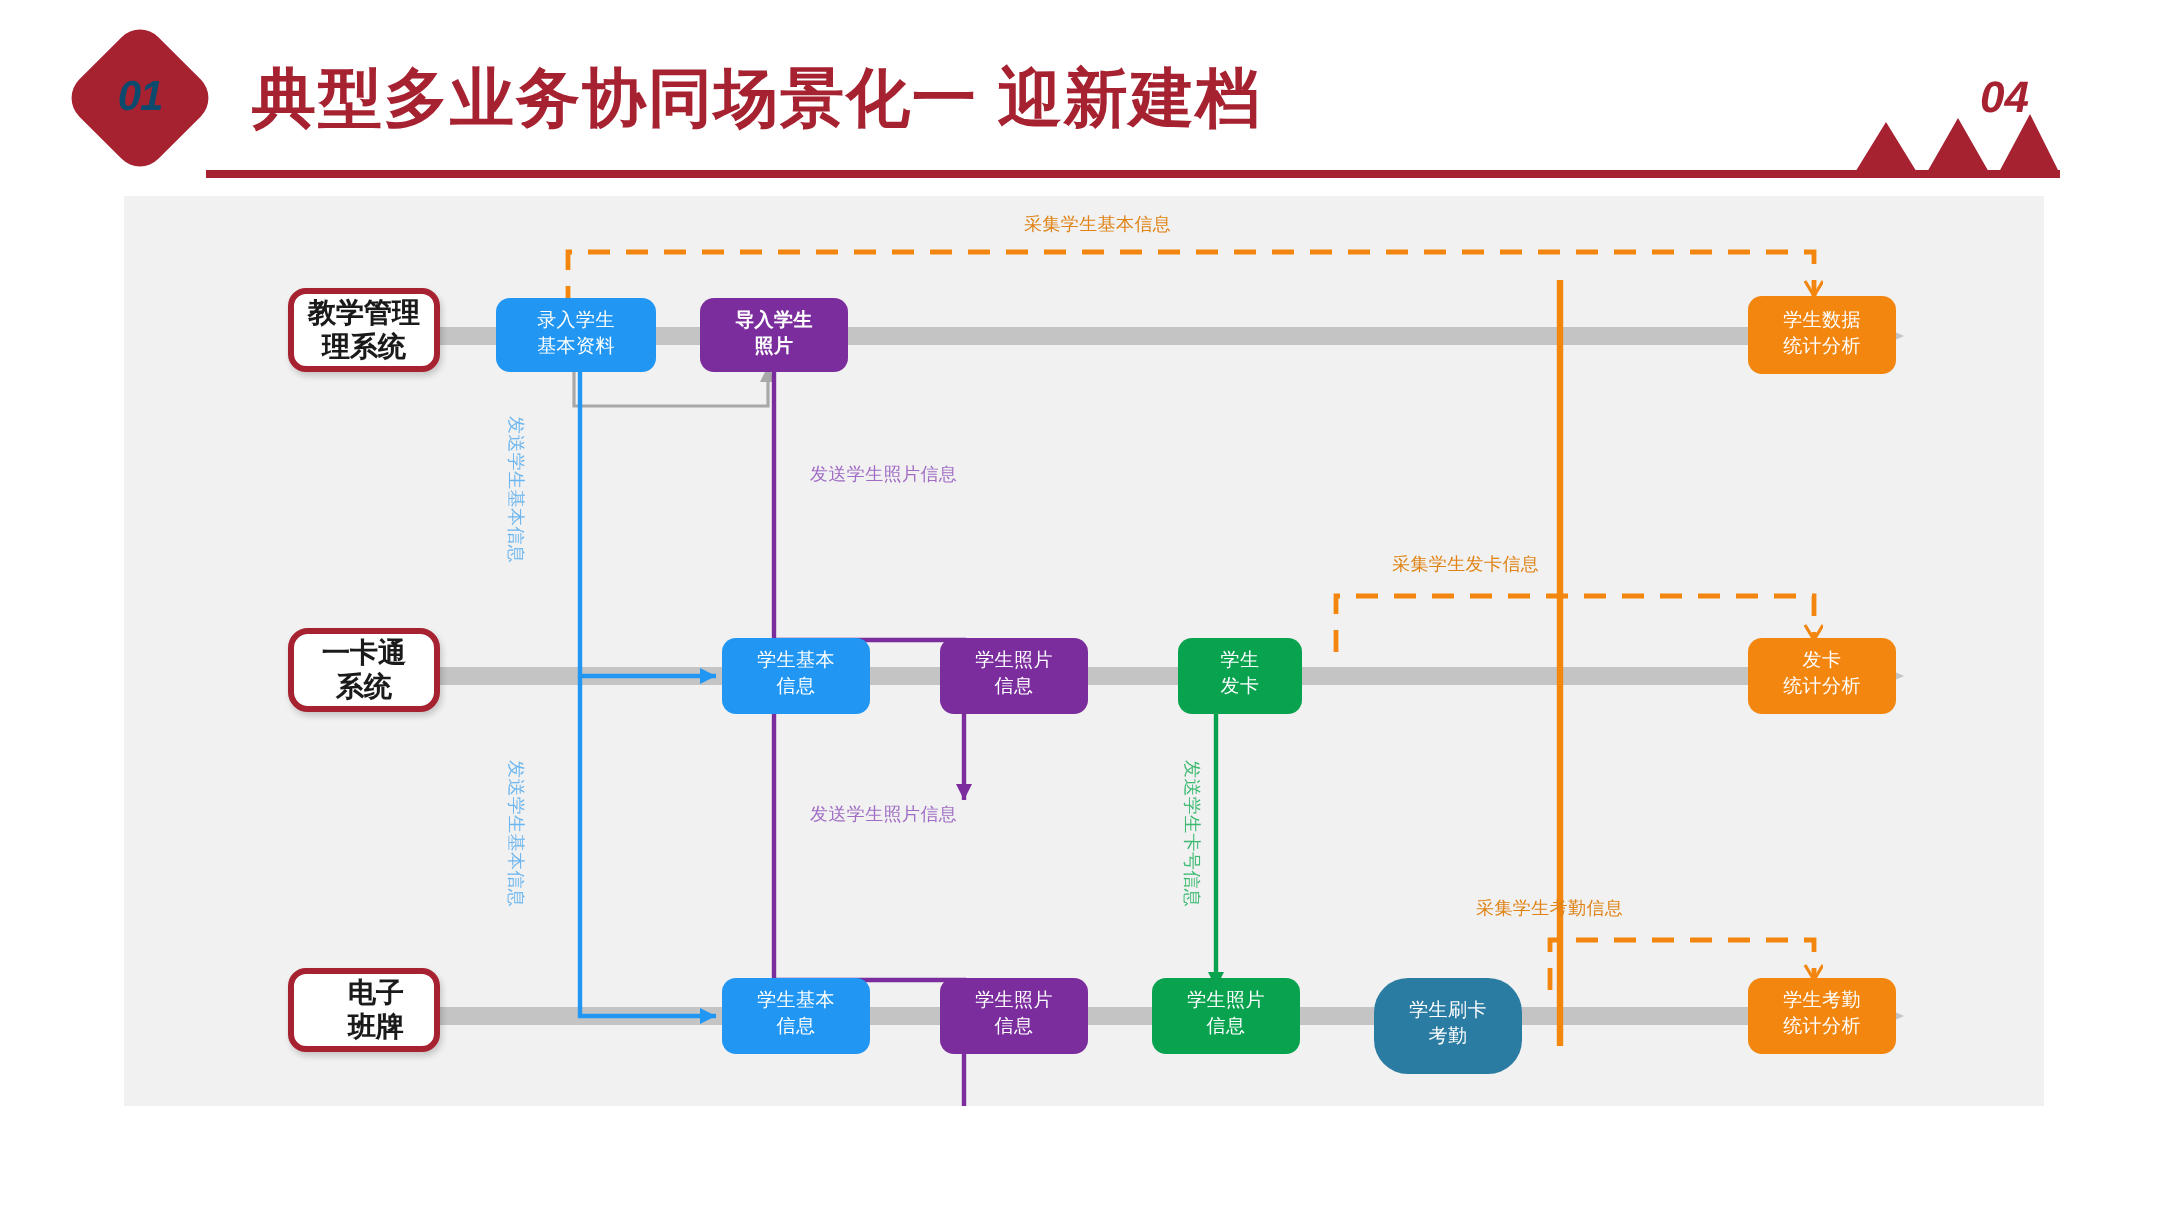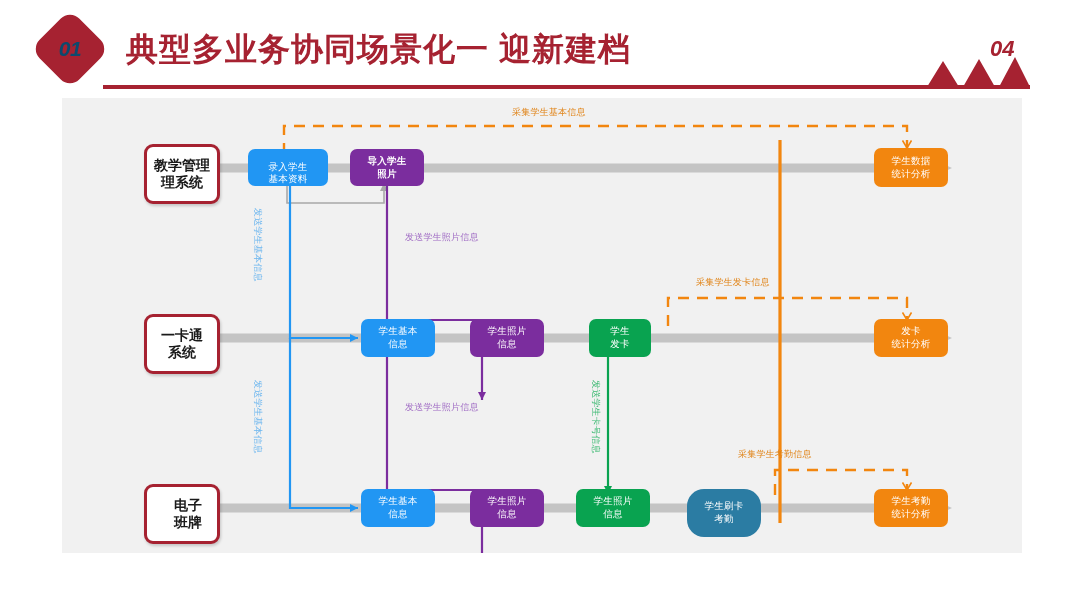--- a/index.html
+++ b/index.html
@@ -79,21 +79,21 @@
   }
   #svg-layer {
     position: absolute;
     left: 0; top: 0;
     width: 960px; height: 455px;
   }
 
   
   .syslabel {
     position: absolute;
-    width: 76px; height: 60px;
+    width: 76px; height: 42px;
     background: #ffffff;
     border: 3px solid #a62231;
     border-radius: 9px;
     box-sizing: border-box;
     display: flex;
     flex-direction: column;
     align-items: center;
     justify-content: center;
     font-size: 14px;
     font-weight: bold;
@@ -216,31 +216,31 @@
     <g>
       <path d="M713 397 L713 372 L845 372 L845 392" fill="none" stroke="#f2860f" stroke-width="2.4" stroke-dasharray="11 8" marker-end="url(#arr-orange)"></path>
     </g>
   </svg>
 
   <div class="syslabel" style="left:82px; top:46px;">
     <span>教学管理</span>
     <span>理系统</span>
   </div>
 
-  <div class="syslabel" style="left:82px; top:216px;">
+  <div class="syslabel" style="left:82px; top:216px;border-radius:10px;">
     <span>一卡通</span>
     <span>系统</span>
   </div>
 
   <div class="syslabel" style="left:82px; top:386px;padding-left:12px;">
     <span>电子</span>
     <span>班牌</span>
   </div>
 
-  <div class="node" style="left:186px; top:51px; width:80px; height:37px; background:#2196f3;justify-content:flex-end;">
+  <div class="node" style="left:186px; top:51px; width:80px; height:37px; background:#2196f3;">
     <span>录入学生</span>
     <span>基本资料</span>
   </div>
 
   <div class="node" style="left:288px; top:51px; width:74px; height:37px; background:#7b2d9e;font-weight:bold;">
     <span>导入学生</span>
     <span>照片</span>
   </div>
 
   <div class="node" style="left:812px; top:50px; width:74px; height:39px; background:#f2860f;">

